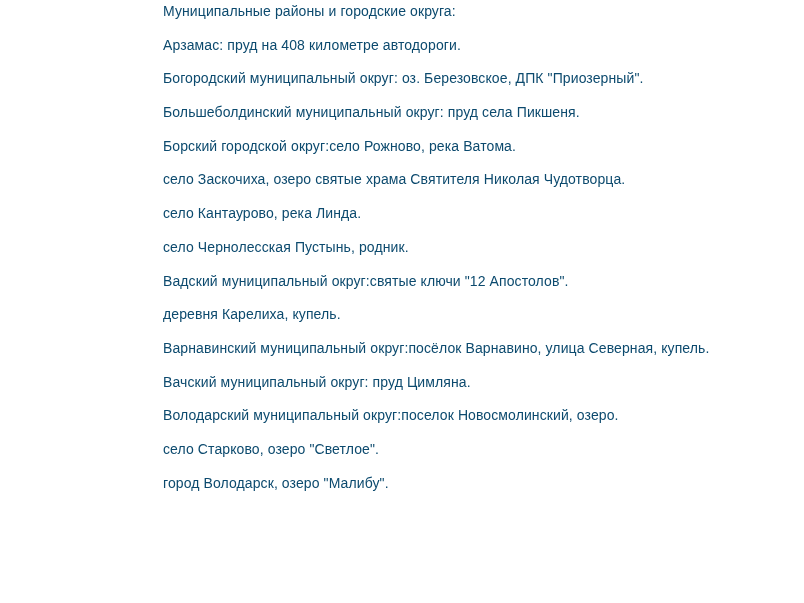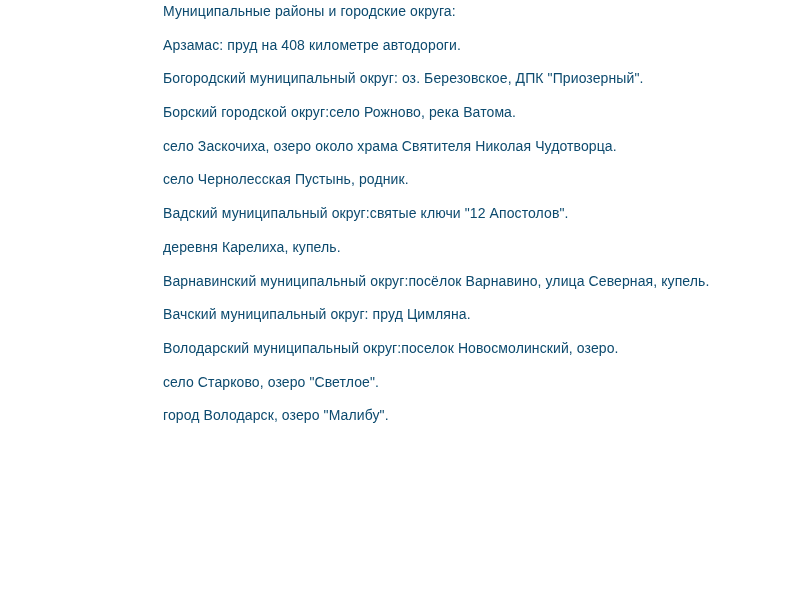--- a/index.html
+++ b/index.html
@@ -32,22 +32,24 @@
   }
 </style>
 </head>
 <body>
 
 <div class="page">
   <div class="content-column">
     <p class="line">Муниципальные районы и городские округа:</p>
     <p class="line">Арзамас: пруд на 408 километре автодороги.</p>
     <p class="line">Богородский муниципальный округ: оз. Березовское, ДПК "Приозерный".</p>
+    <p class="line">Большеболдинский муниципальный округ: пруд села Пикшеня.</p>
     <p class="line">Борский городской округ:село Рожново, река Ватома.</p>
-    <p class="line">село Заскочиха, озеро около храма Святителя Николая Чудотворца.</p>
+    <p class="line">село Заскочиха, озеро святые храма Святителя Николая Чудотворца.</p>
+    <p class="line">село Кантаурово, река Линда.</p>
     <p class="line">село Чернолесская Пустынь, родник.</p>
     <p class="line">Вадский муниципальный округ:святые ключи "12 Апостолов".</p>
     <p class="line">деревня Карелиха, купель.</p>
     <p class="line">Варнавинский муниципальный округ:посёлок Варнавино, улица Северная, купель.</p>
     <p class="line">Вачский муниципальный округ: пруд Цимляна.</p>
     <p class="line">Володарский муниципальный округ:поселок Новосмолинский, озеро.</p>
     <p class="line">село Старково, озеро "Светлое".</p>
     <p class="line">город Володарск, озеро "Малибу".</p>
   </div>
 </div>

